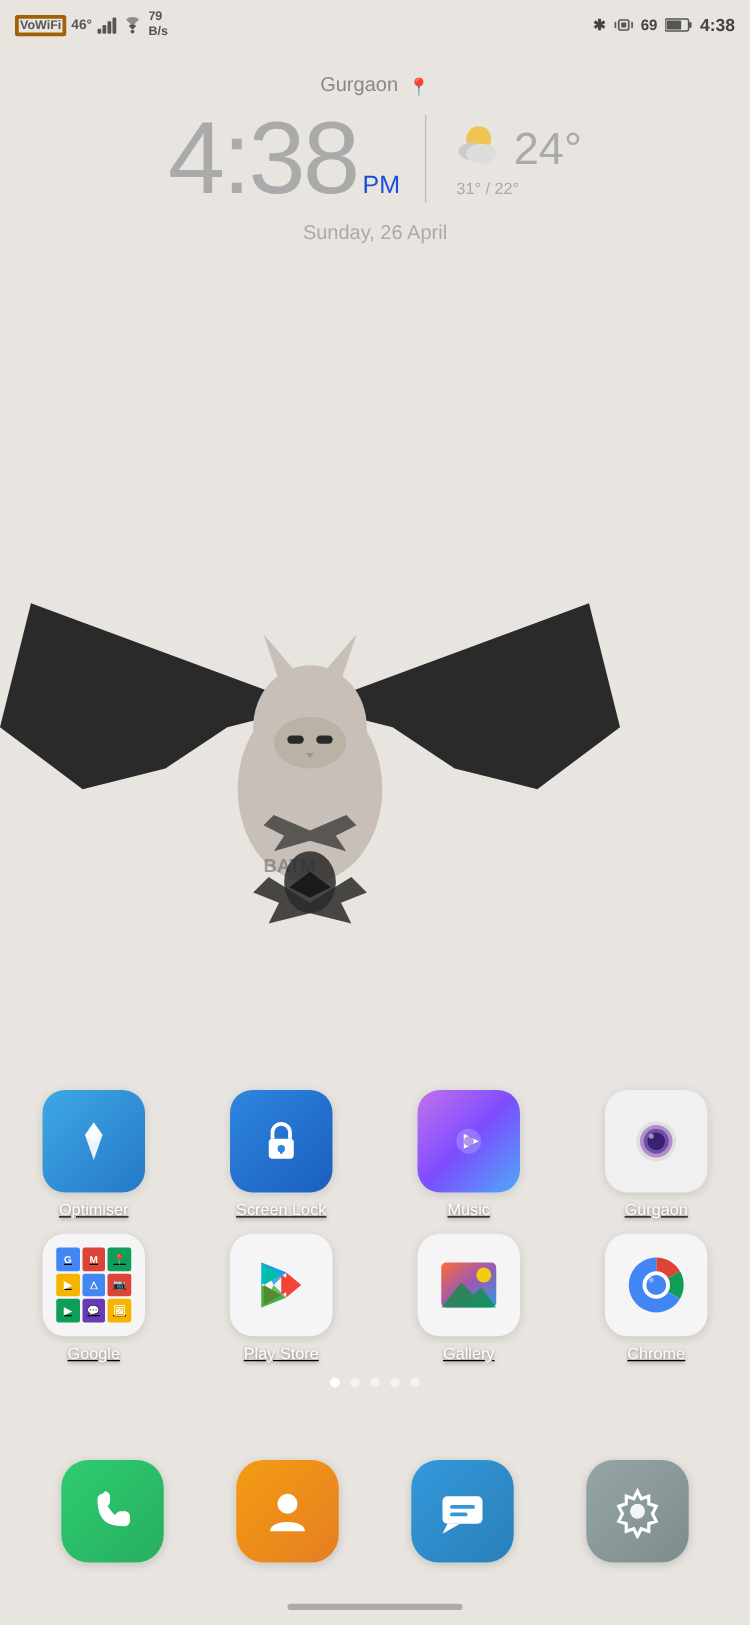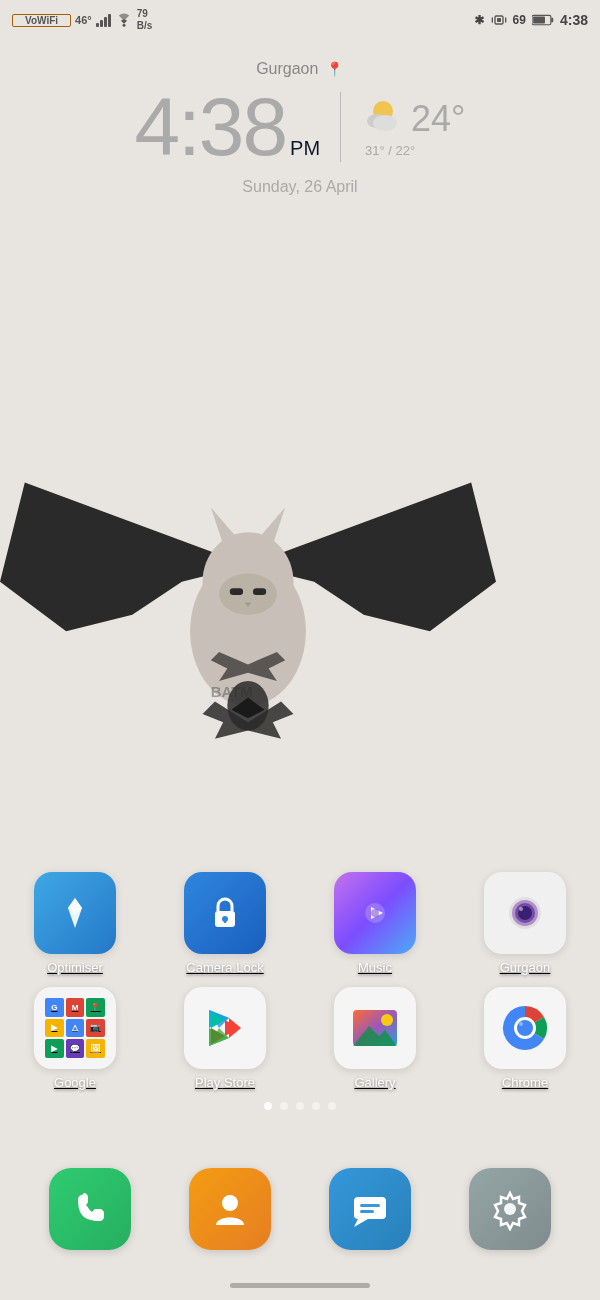--- a/index.html
+++ b/index.html
@@ -79,21 +79,21 @@
     }
     .time-display {
       font-size: 82px;
       font-weight: 200;
       color: #aaa;
       letter-spacing: -2px;
       line-height: 1;
     }
     .time-pm {
       font-size: 20px;
-      color: #0f172a;
+      color: #1d4ed8;
       font-weight: 300;
       align-self: flex-end;
       margin-bottom: 8px;
       margin-left: 4px;
     }
     .divider-line {
       width: 1px;
       height: 70px;
       background: #bbb;
       margin: 0 20px;
@@ -271,21 +271,21 @@
       justify-content: center;
       font-size: 8px;
       font-weight: bold;
     }
   </style>
 </head>
 <body>
 
 <div class="status-bar">
   <div class="status-left">
-    <span style="font-size:10px;border:1px solid #a16207;padding:0 12px;border-radius:2px;">VoWiFi</span>
+    <span style="font-size:10px;border:3px solid #a16207;padding:0 1px;border-radius:2px;">VoWiFi</span>
     <span style="font-size:11px;">46°</span>
     <div class="signal-bars">
       <span style="height:4px;"></span>
       <span style="height:7px;"></span>
       <span style="height:10px;"></span>
       <span style="height:13px;"></span>
     </div>
     <svg width="18" height="14" viewBox="0 0 24 18">
       <path d="M12 14l-4-4a5.6 5.6 0 018 0z" fill="#555"></path>
       <path d="M12 10L5 3a11.3 11.3 0 0114 0z" fill="#555" opacity="0.6"></path>
@@ -385,21 +385,21 @@
 
     <div class="app-icon">
       <div class="app-icon-img screenlock-bg">
         <svg width="44" height="44" viewBox="0 0 44 44">
           <rect x="12" y="20" width="20" height="16" rx="3" fill="white"></rect>
           <path d="M15 20 V15 a7 7 0 0 1 14 0 V20" fill="none" stroke="white" stroke-width="3"></path>
           <circle cx="22" cy="28" r="3" fill="#2e86de"></circle>
           <rect x="21" y="28" width="2" height="4" fill="#2e86de"></rect>
         </svg>
       </div>
-      <span class="app-label">Camera Lock</span>
+      <span class="app-label">Screen Lock</span>
     </div>
 
     <div class="app-icon">
       <div class="app-icon-img" style="background: linear-gradient(135deg, #c471ed, #7c4dff, #4dabf7);">
         <svg width="44" height="44" viewBox="0 0 44 44">
           <circle cx="22" cy="22" r="10" fill="white" opacity="0.2"></circle>
           <path d="M18 16 L30 22 L18 28 Z" fill="white"></path>
           <circle cx="22" cy="22" r="4" fill="rgba(100,50,200,0.5)"></circle>
         </svg>
       </div>

